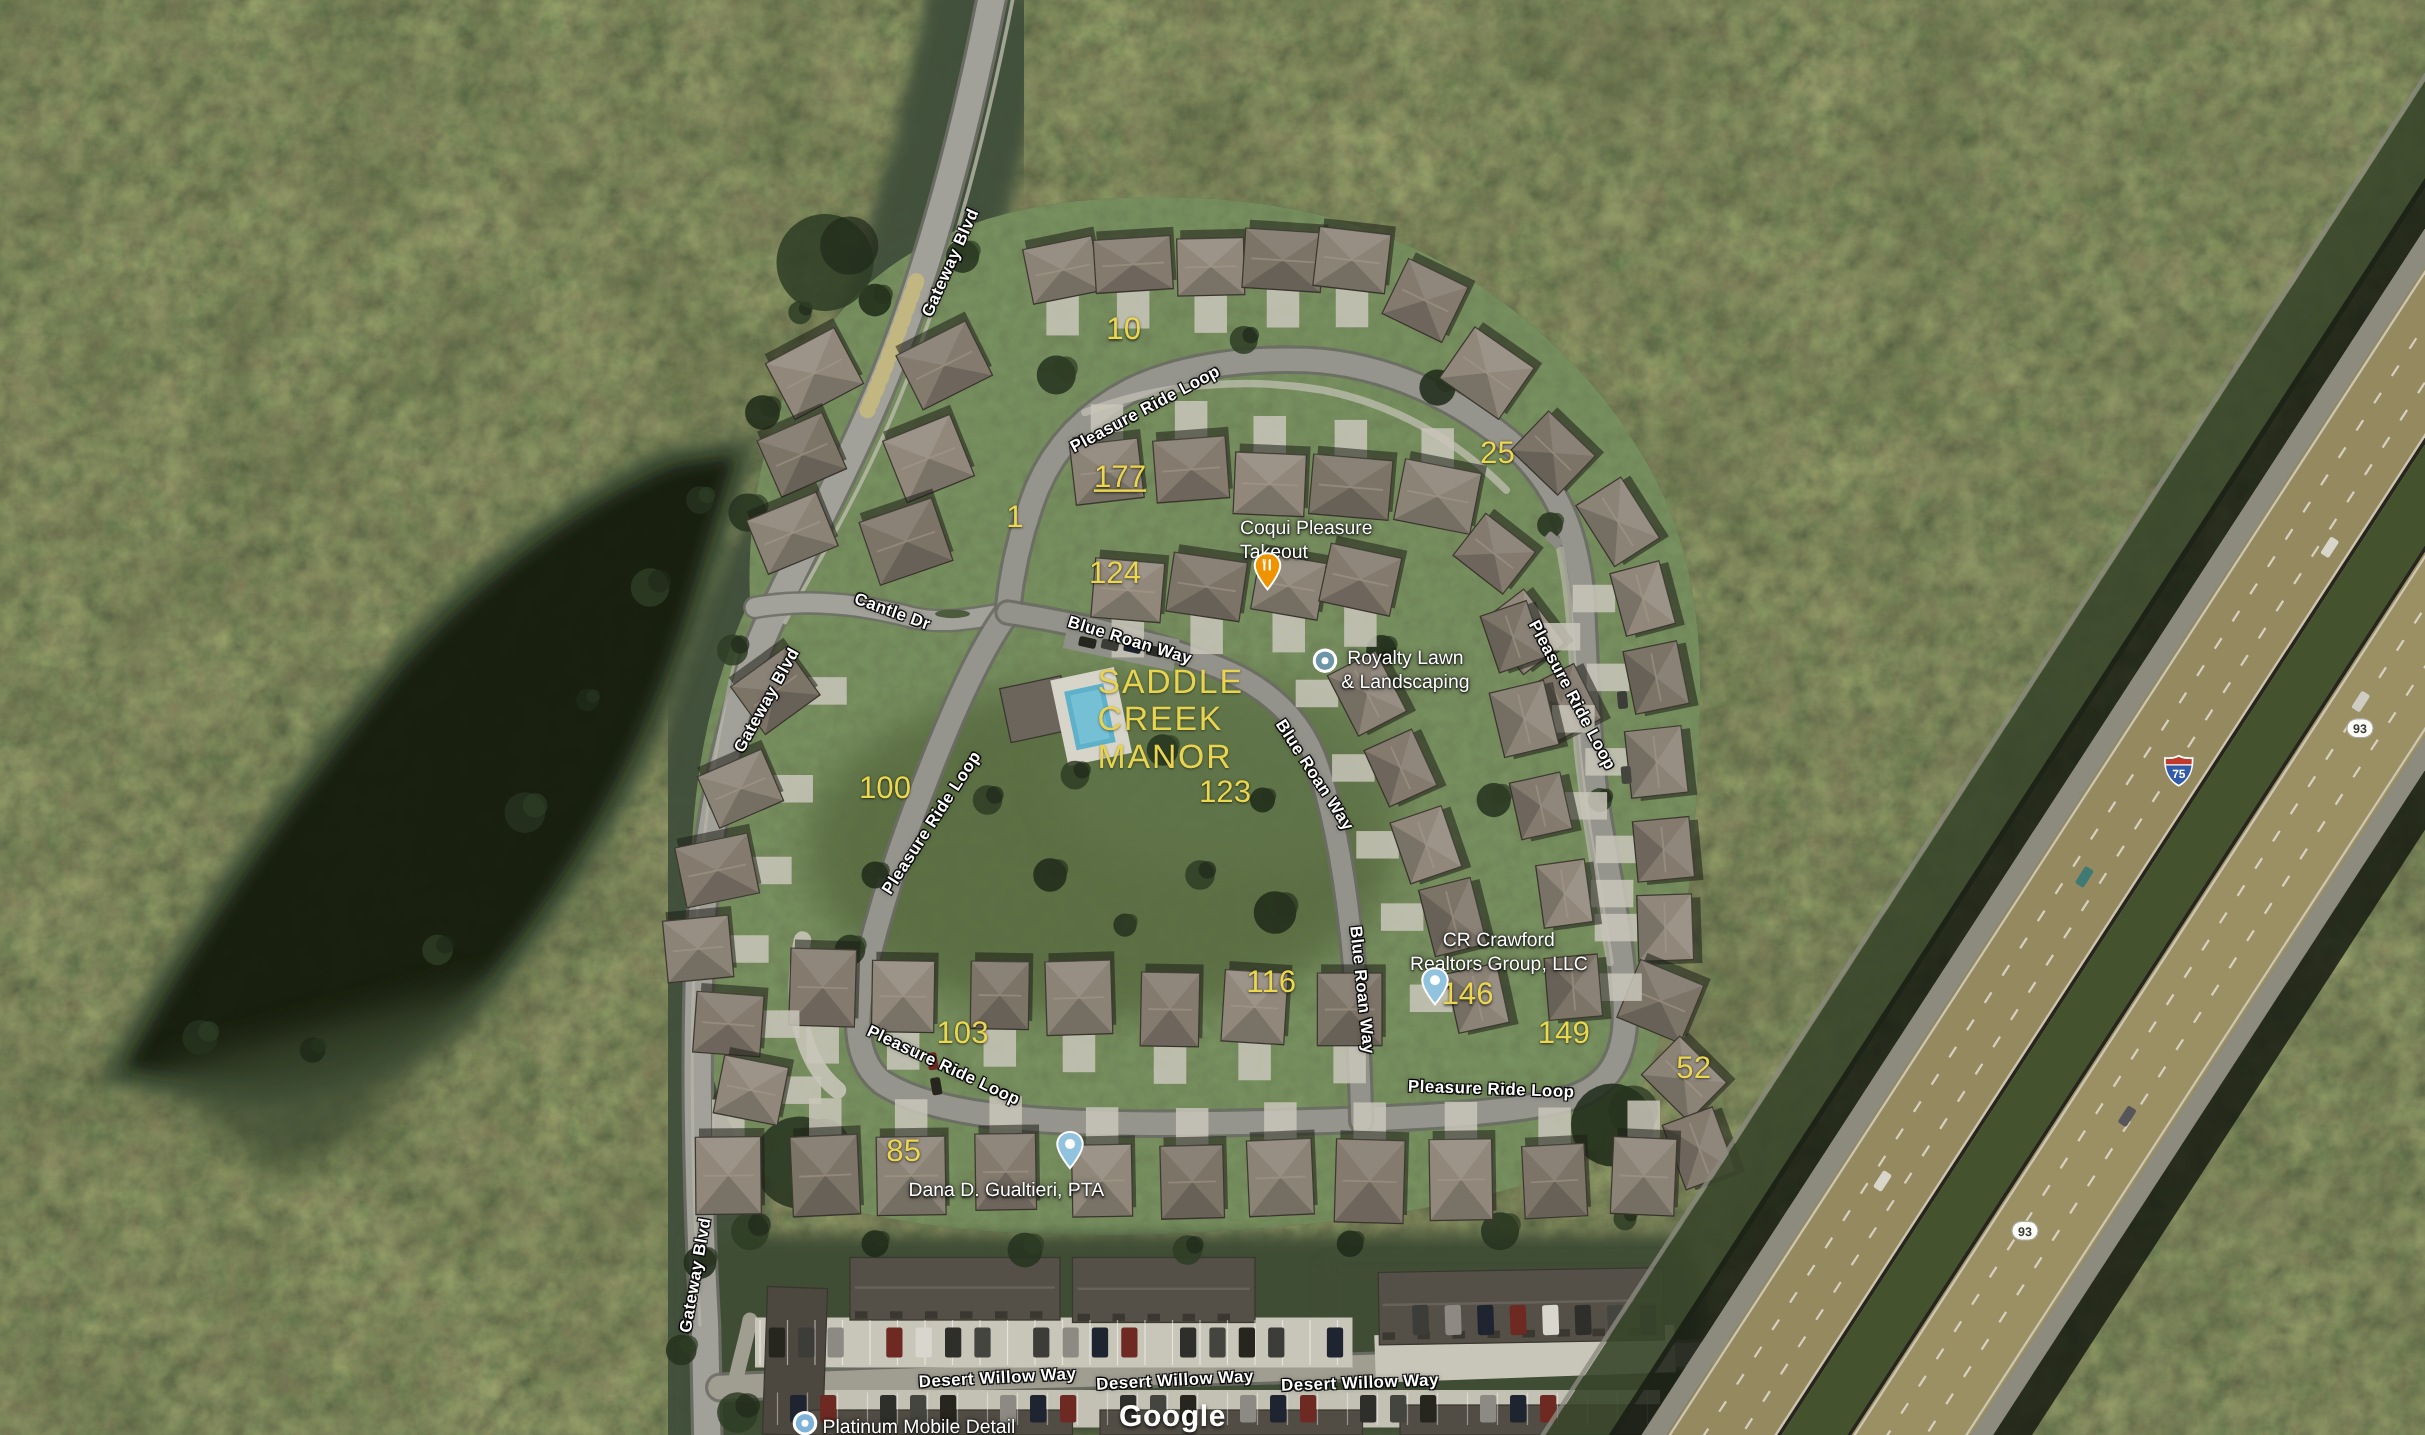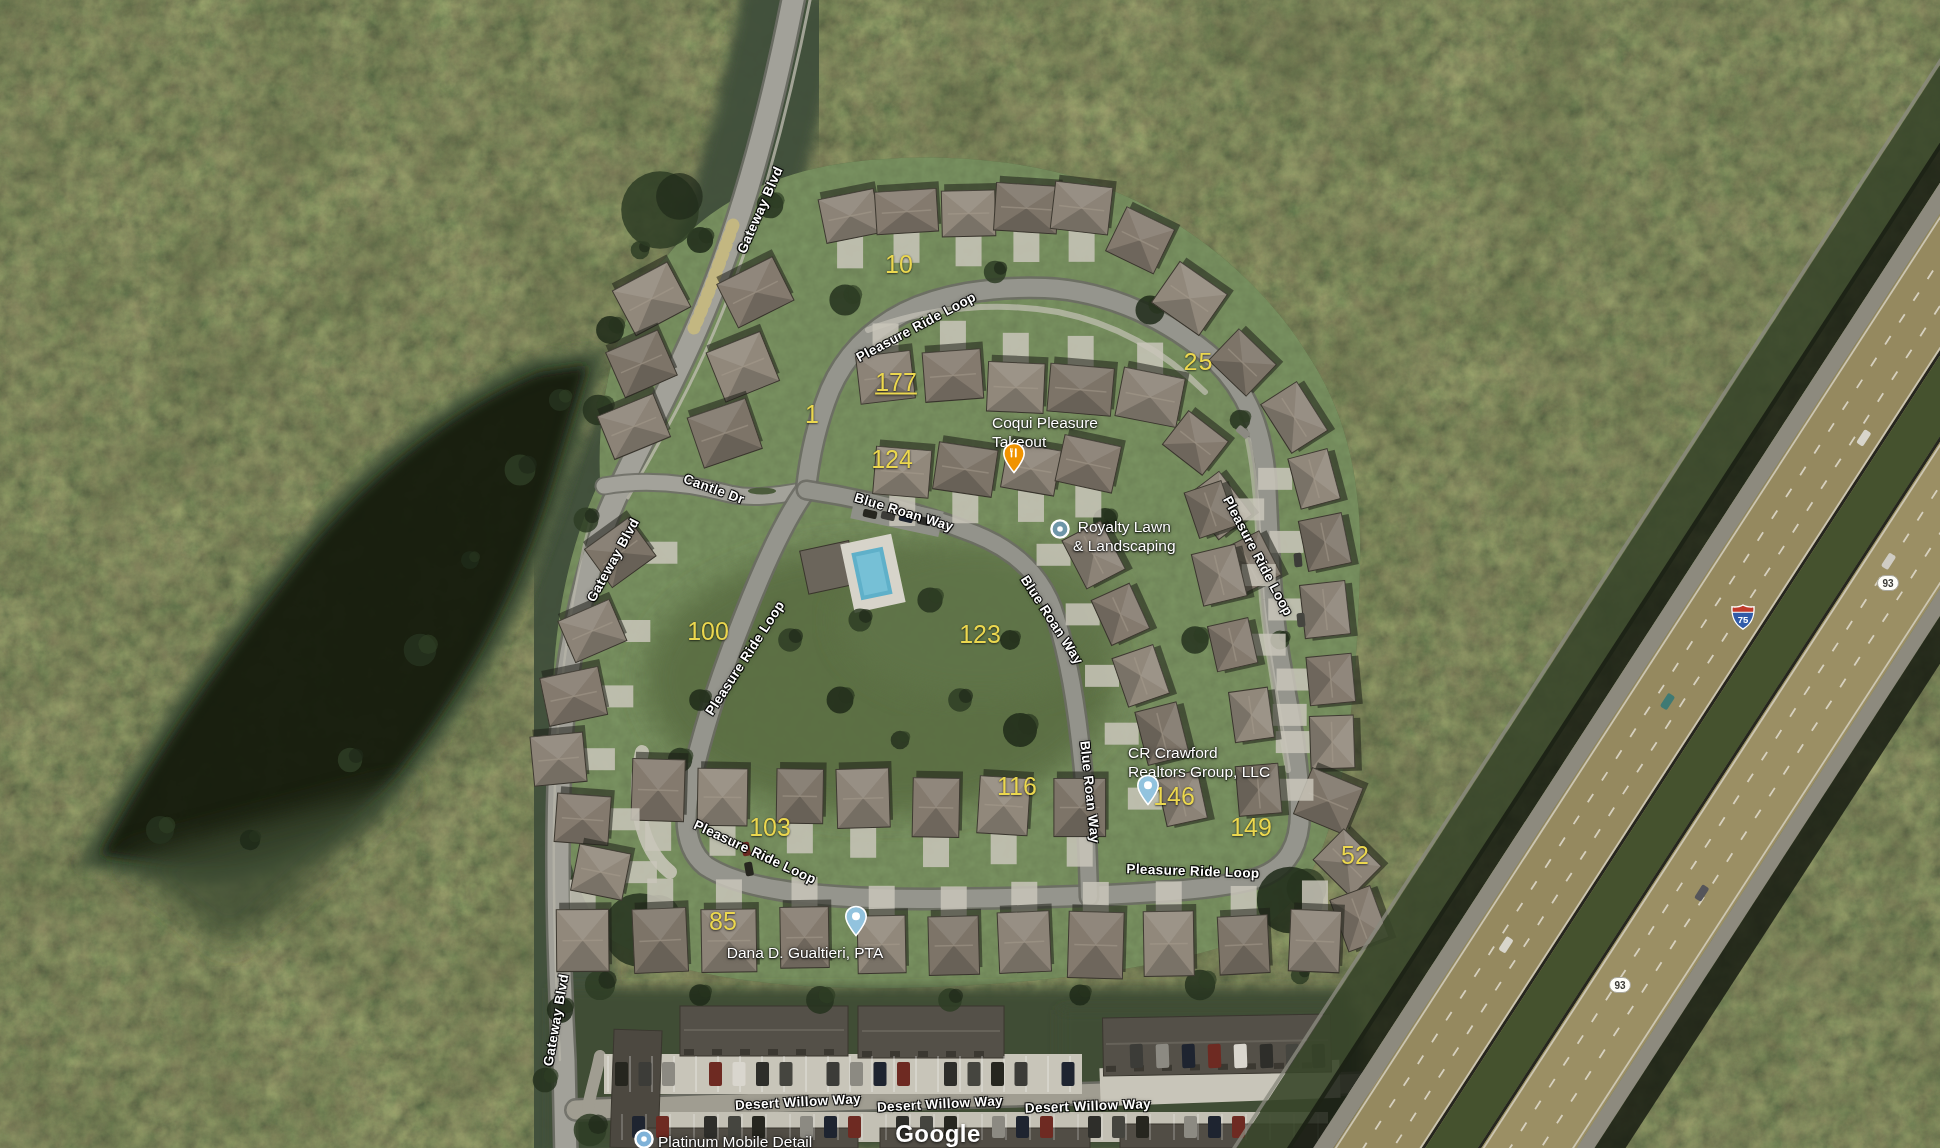--- a/index.html
+++ b/index.html
@@ -926,40 +926,43 @@
       <rect x="1762" y="424" width="8" height="16" rx="2" fill="#d8d5cb"></rect>
       <rect x="1850" y="514" width="8" height="16" rx="2" fill="#cfccc4"></rect>
       <rect x="1874" y="894" width="8" height="16" rx="2" fill="#55555a"></rect>
       <rect x="1738" y="1044" width="8" height="16" rx="2" fill="#d8d5cb"></rect>
       <rect x="1860" y="174" width="8" height="16" rx="2" fill="#3a3a40"></rect>
     </g>
   </g>
 </svg>
 
 <div id="labels">
+  <div id="community-title">SADDLE
+CREEK
+MANOR</div>
   <div id="google-logo">Google</div>
 <div class="road-label" style="left: 760px; top: 210px; position: absolute; transform: translate(-50%, -50%) rotate(-66deg);">Gateway Blvd</div>
       <div class="road-label" style="left: 613px; top: 560px; position: absolute; transform: translate(-50%, -50%) rotate(-61deg);">Gateway Blvd</div>
       <div class="road-label" style="left: 556px; top: 1020px; position: absolute; transform: translate(-50%, -50%) rotate(-80deg);">Gateway Blvd</div>
       <div class="road-label" style="left: 916px; top: 327px; position: absolute; transform: translate(-50%, -50%) rotate(-28deg);">Pleasure Ride Loop</div>
       <div class="road-label" style="left: 745px; top: 658px; position: absolute; transform: translate(-50%, -50%) rotate(-57deg);">Pleasure Ride Loop</div>
       <div class="road-label" style="left: 755px; top: 852px; position: absolute; transform: translate(-50%, -50%) rotate(25deg);">Pleasure Ride Loop</div>
       <div class="road-label" style="left: 1193px; top: 871px; position: absolute; transform: translate(-50%, -50%) rotate(2deg);">Pleasure Ride Loop</div>
       <div class="road-label" style="left: 1258px; top: 556px; position: absolute; transform: translate(-50%, -50%) rotate(62deg);">Pleasure Ride Loop</div>
       <div class="road-label" style="left: 904px; top: 512px; position: absolute; transform: translate(-50%, -50%) rotate(17deg);">Blue Roan Way</div>
       <div class="road-label" style="left: 1052px; top: 620px; position: absolute; transform: translate(-50%, -50%) rotate(57deg);">Blue Roan Way</div>
       <div class="road-label" style="left: 1090px; top: 792px; position: absolute; transform: translate(-50%, -50%) rotate(84deg);">Blue Roan Way</div>
       <div class="road-label" style="left: 714px; top: 489px; position: absolute; transform: translate(-50%, -50%) rotate(20deg);">Cantle Dr</div>
       <div class="road-label" style="left: 798px; top: 1102px; position: absolute; transform: translate(-50%, -50%) rotate(-3deg);">Desert Willow Way</div>
       <div class="road-label" style="left: 940px; top: 1104px; position: absolute; transform: translate(-50%, -50%) rotate(-3deg);">Desert Willow Way</div>
       <div class="road-label" style="left: 1088px; top: 1106px; position: absolute; transform: translate(-50%, -50%) rotate(-2deg);">Desert Willow Way</div>
       <div class="lot-number" style="left: 899px; top: 264px; position: absolute; transform: translate(-50%, -50%) rotate(0deg);">10</div>
       <div class="lot-number" style="left: 812px; top: 414px; position: absolute; transform: translate(-50%, -50%) rotate(0deg);">1</div>
       <div class="lot-number" style="left: 896px; top: 382px; position: absolute; transform: translate(-50%, -50%) rotate(0deg); text-decoration: underline;">177</div>
-      <div class="lot-number" style="left: 1198px; top: 363px; position: absolute; transform: translate(-50%, -50%) rotate(0deg); font-family: Liberation Mono, monospace;">25</div>
+      <div class="lot-number" style="left: 1198px; top: 363px; position: absolute; transform: translate(-50%, -50%) rotate(0deg);">25</div>
       <div class="lot-number" style="left: 892px; top: 459px; position: absolute; transform: translate(-50%, -50%) rotate(0deg);">124</div>
       <div class="lot-number" style="left: 708px; top: 631px; position: absolute; transform: translate(-50%, -50%) rotate(0deg); text-align: center;">100</div>
       <div class="lot-number" style="left: 980px; top: 634px; position: absolute; transform: translate(-50%, -50%) rotate(0deg);">123</div>
       <div class="lot-number" style="left: 1017px; top: 786px; position: absolute; transform: translate(-50%, -50%) rotate(0deg);">116</div>
       <div class="lot-number" style="left: 770px; top: 827px; position: absolute; transform: translate(-50%, -50%) rotate(0deg);">103</div>
       <div class="lot-number" style="left: 1174px; top: 796px; position: absolute; transform: translate(-50%, -50%) rotate(0deg);">146</div>
       <div class="lot-number" style="left: 1251px; top: 827px; position: absolute; transform: translate(-50%, -50%) rotate(0deg);">149</div>
       <div class="lot-number" style="left: 1355px; top: 855px; position: absolute; transform: translate(-50%, -50%) rotate(0deg);">52</div>
       <div class="lot-number" style="left: 723px; top: 921px; position: absolute; transform: translate(-50%, -50%) rotate(0deg);">85</div>
       <div class="biz-label" style="left: 992px; top: 414px; position: absolute; text-align: left;">
@@ -974,21 +977,21 @@
           <rect x="12.9" y="6.2" width="1.8" height="9.3" rx="0.9" fill="#fff"></rect>
         </svg></div>
       <div class="biz-label" style="left: 1073px; top: 518px; position: absolute; text-align: center;">
         <div>Royalty Lawn</div>
         <div>&amp; Landscaping</div>
       </div>
       <div class="marker" style="left: 1060px; top: 531px; position: absolute; transform: translate(-50%, -50%);"><svg width="24" height="24">
           <circle cx="12" cy="12" r="8.6" fill="#6E96A8" stroke="#fff" stroke-width="2.4"></circle>
           <circle cx="12" cy="12" r="2.8" fill="#fff"></circle>
         </svg></div>
-      <div class="biz-label" style="left: 1128px; top: 744px; position: absolute; text-align: left;">
+      <div class="biz-label" style="left: 1128px; top: 744px; position: absolute; text-align: center;">
         <div>CR Crawford</div>
         <div>Realtors Group, LLC</div>
       </div>
       <div class="marker" style="left: 1148px; top: 810px; position: absolute; transform: translate(-50%, -100%);"><svg width="24" height="32" viewBox="0 0 24 32">
     <path d="M12 1.5 C6 1.5 1.8 5.8 1.8 11.4 C1.8 18.5 12 30.5 12 30.5 C12 30.5 22.2 18.5 22.2 11.4 C22.2 5.8 18 1.5 12 1.5 Z" fill="#92C3DE" stroke="#fff" stroke-width="1.6"></path>
           <circle cx="12" cy="11.2" r="4" fill="#fff"></circle>
         </svg></div>
       <div class="biz-label" style="left: 805px; top: 944px; position: absolute; transform: translateX(-50%); text-align: center;">
         <div>Dana D. Gualtieri, PTA</div>
       </div>

